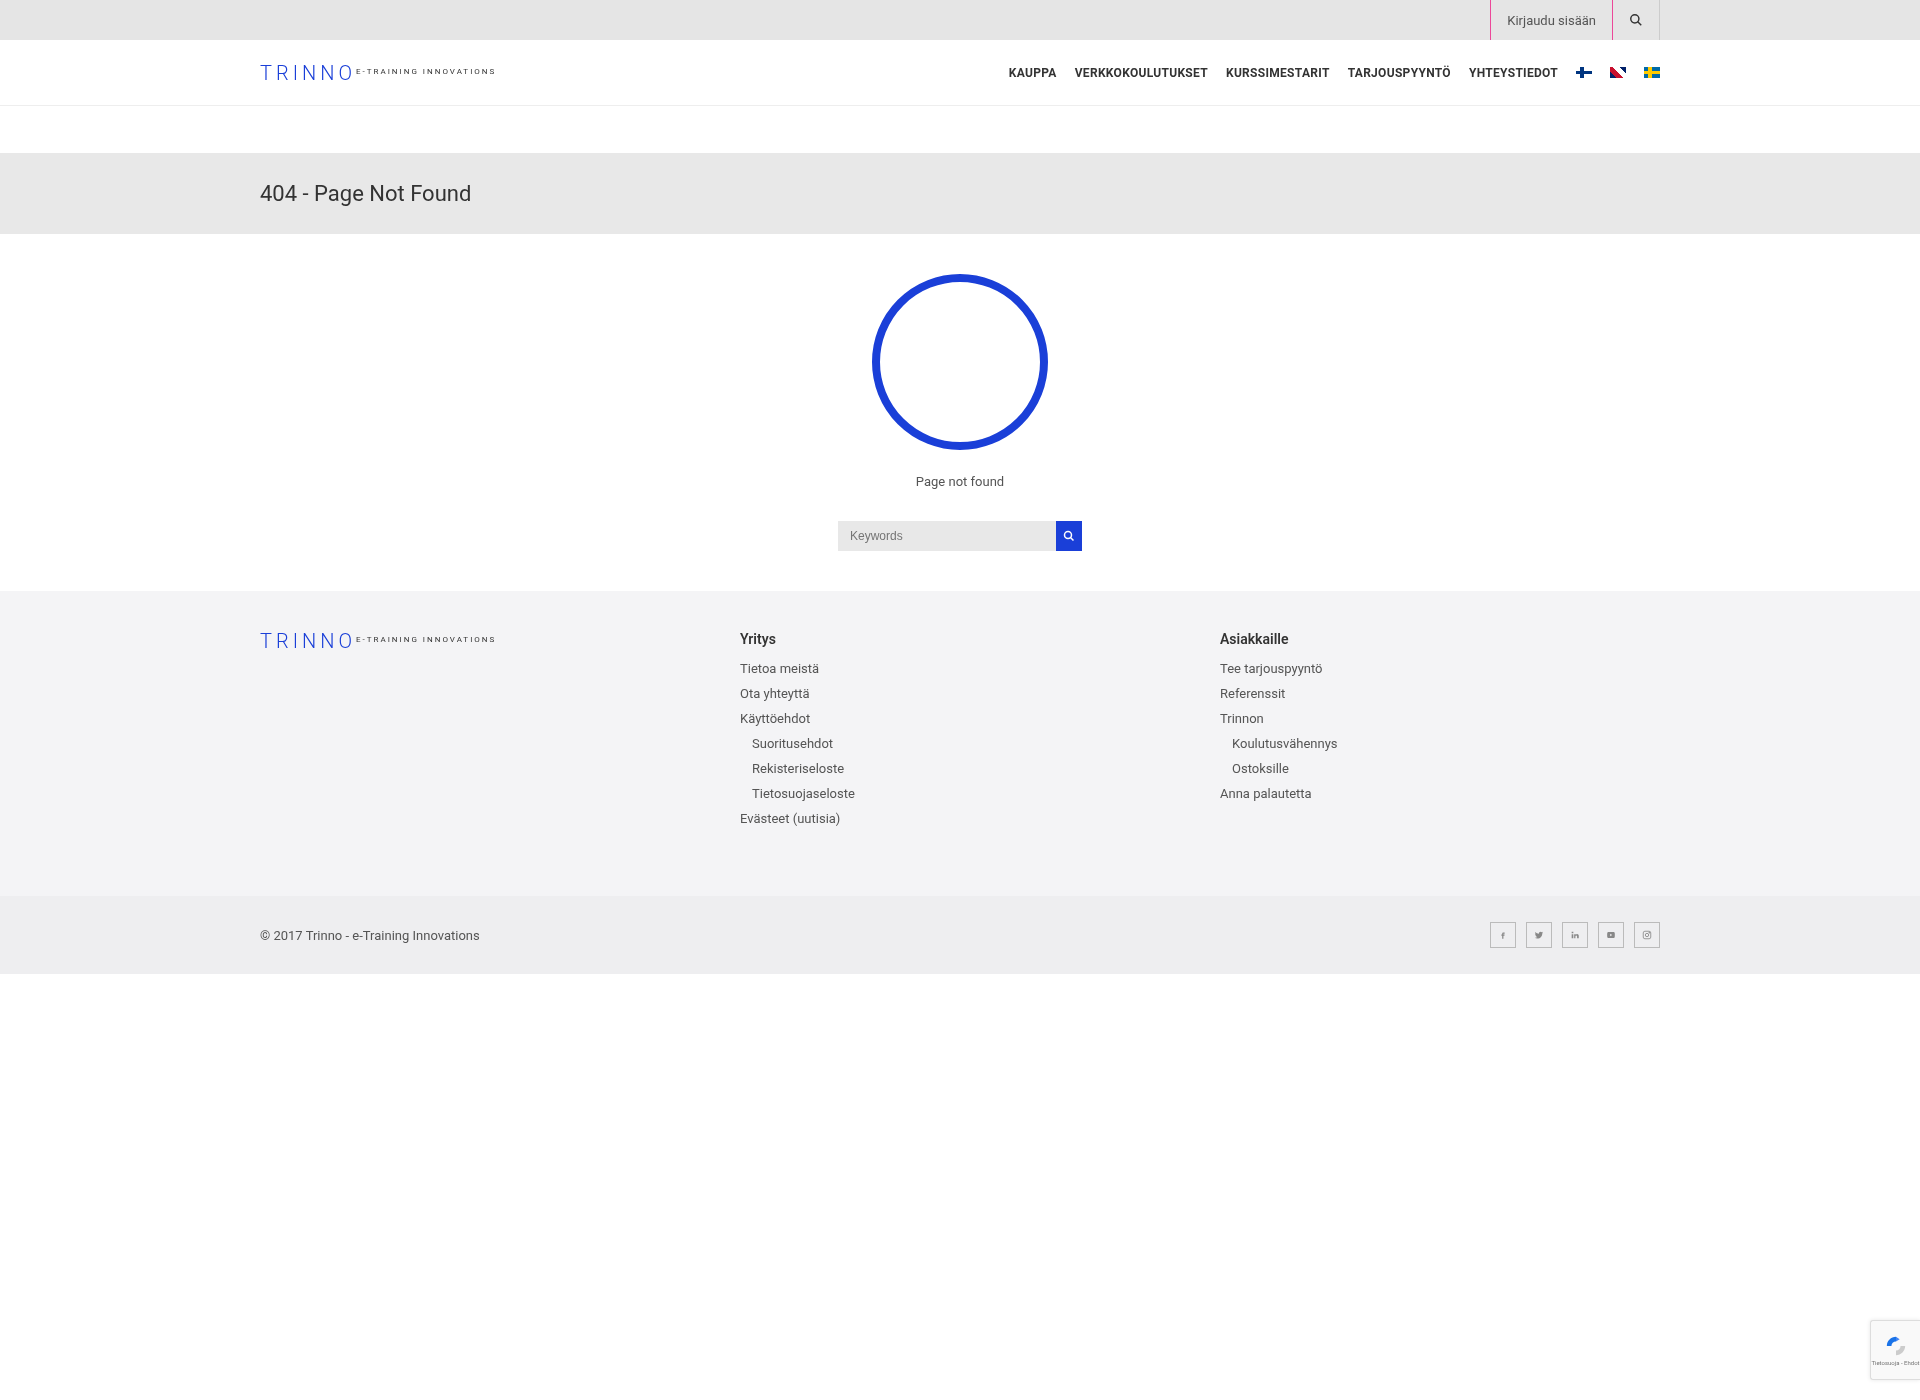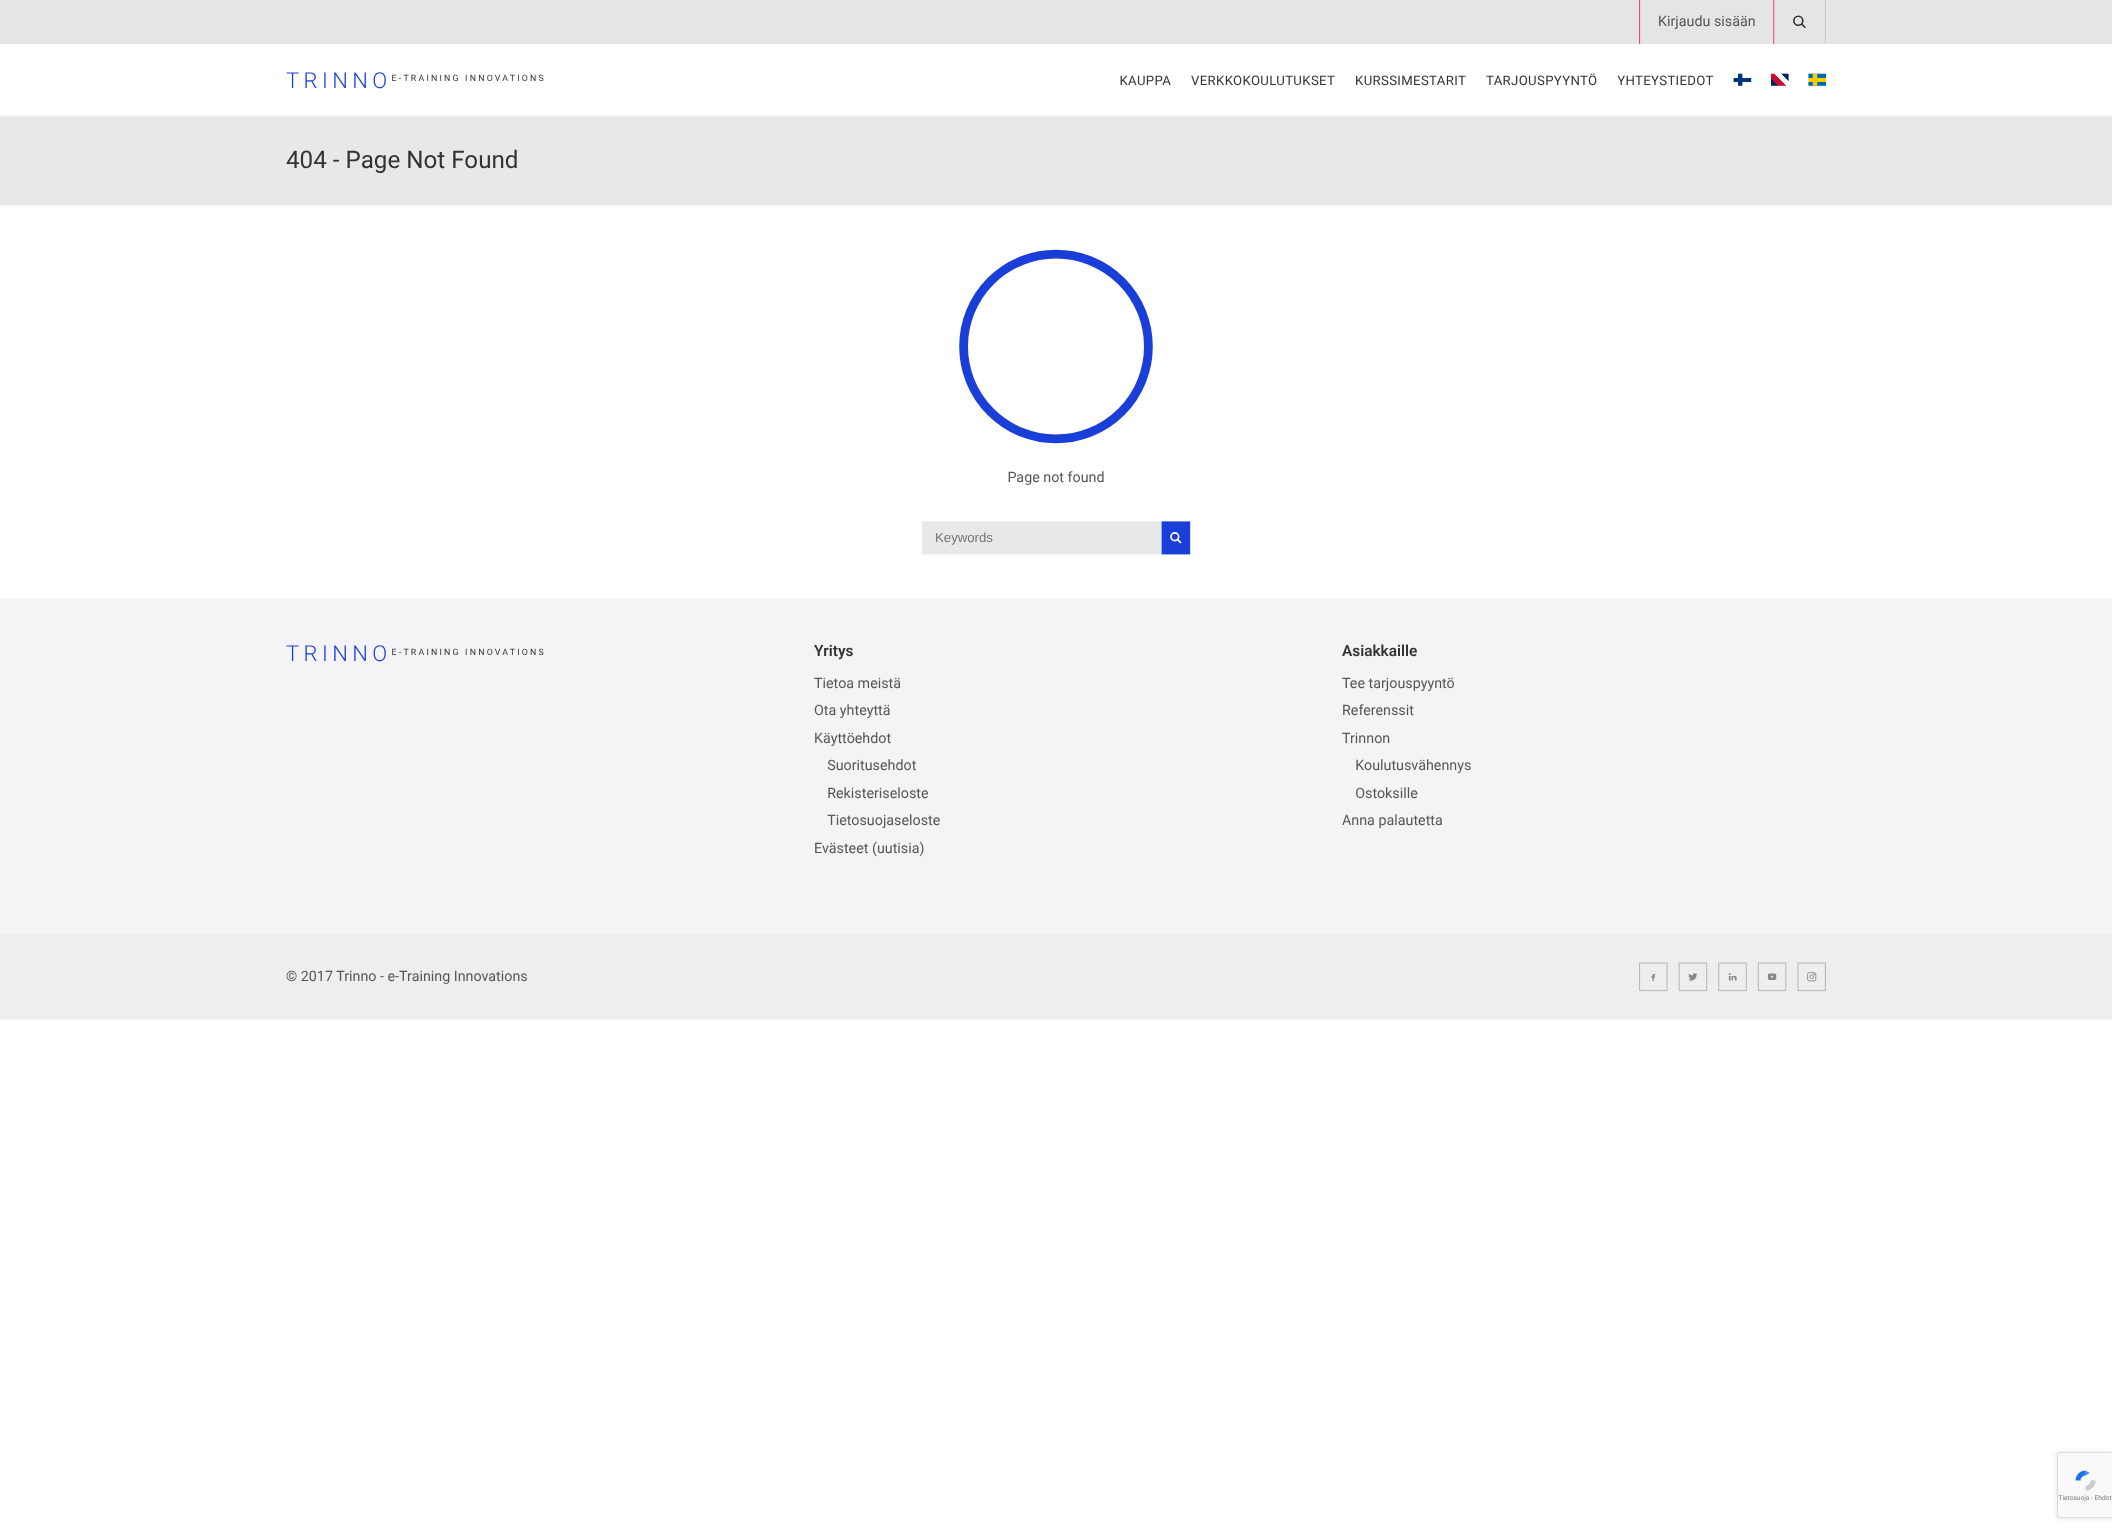--- a/index.html
+++ b/index.html
@@ -60,20 +60,21 @@
     .logo-sub {
       font-size: 8px;
       letter-spacing: 2px;
       color: #333;
       margin-top: 4px;
     }
     .nav {
       display: flex;
       align-items: center;
       gap: 18px;
+      font-weight: bold;
     }
     .nav-link {
       font-size: 12px;
       color: #333;
       text-transform: uppercase;
       cursor: pointer;
       letter-spacing: 0.3px;
     }
     .flag {
       width: 16px;
@@ -106,20 +107,21 @@
       position: absolute;
       left: 4px;
       top: 0;
       width: 4px;
       height: 100%;
       background: #fecc00;
     }
     .titlebar {
       background: #e8e8e8;
       padding: 28px 260px;
+      margin-top: 47px;
     }
     .page-title {
       font-size: 22px;
       color: #333;
       font-weight: 400;
     }
     .main {
       background: #fff;
       padding: 40px 0;
       display: flex;

